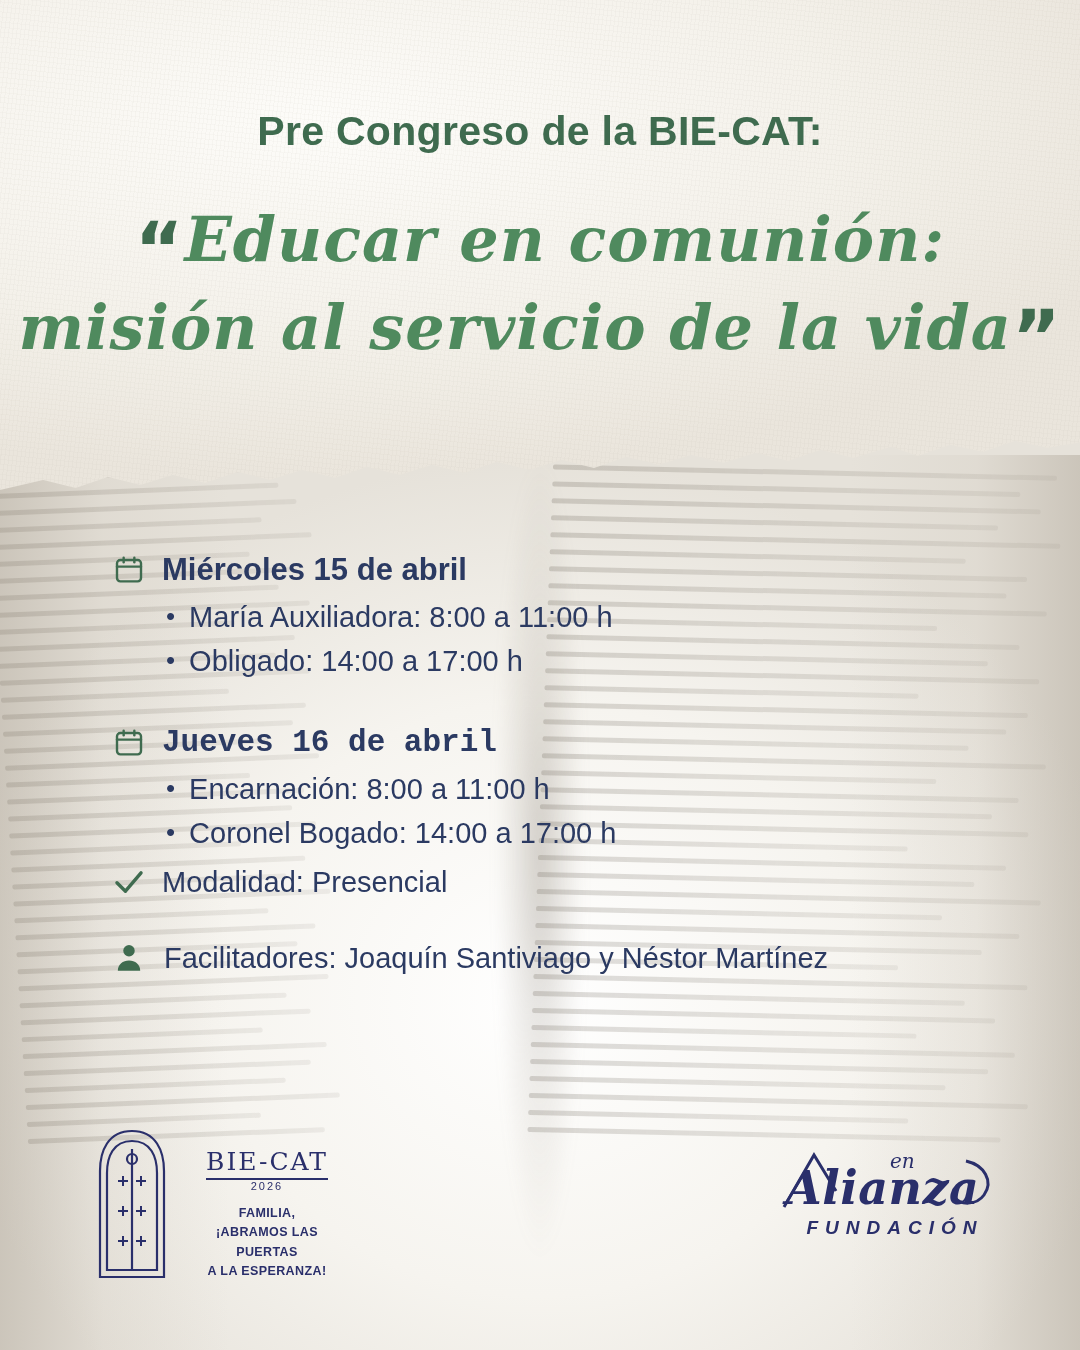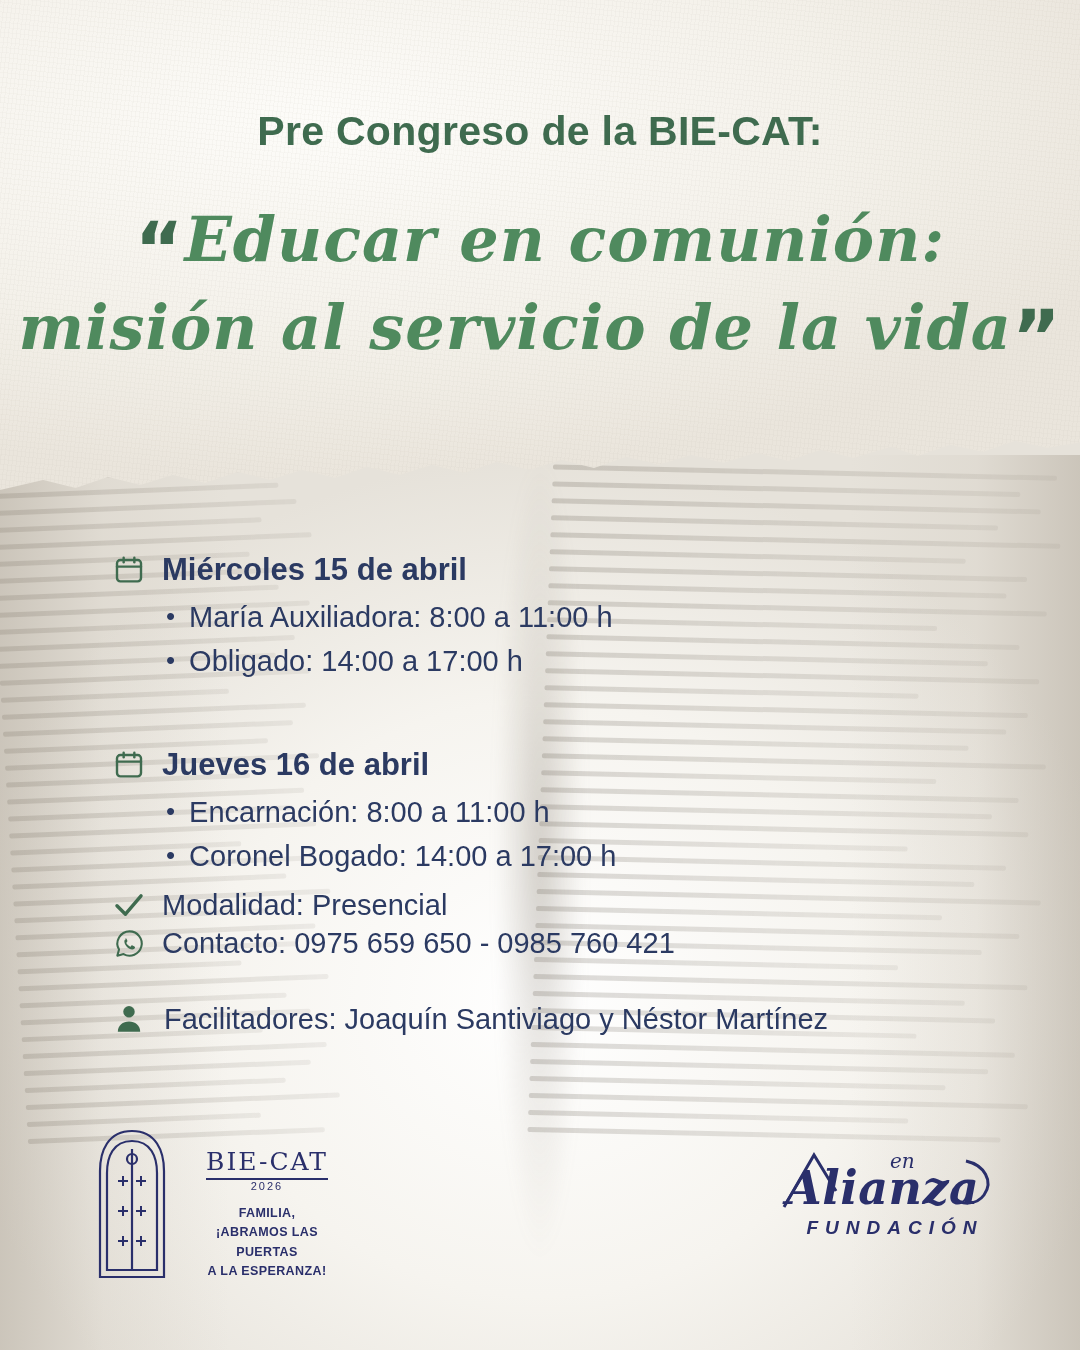--- a/index.html
+++ b/index.html
@@ -160,21 +160,21 @@
     width: 900px;
     color: #2c3a63;
   }
   .day-row {
     display: flex;
     align-items: center;
     gap: 16px;
     margin-top: 0;
     text-align: right;
   }
-  .day-row.second { margin-top: 64px; }
+  .day-row.second { margin-top: 42px; font-family: Liberation Mono, monospace; }
   .day-title {
     font-size: 31px;
     font-weight: bold;
     color: #2b3a62;
   }
   .items { margin: 8px 0 0 54px; }
   .item {
     display: flex;
     align-items: flex-start;
     gap: 14px;
@@ -450,29 +450,20 @@
 
     <div class="info-row">
       <span class="ico">
         <svg width="34" height="34" viewBox="0 0 24 24" fill="none" stroke="#3f6b4f" stroke-width="2.4" stroke-linecap="round" stroke-linejoin="round">
           <polyline points="3.5,12.5 9.5,18.5 20.5,5.5"></polyline>
         </svg>
       </span>
       <span>Modalidad: Presencial</span>
     </div>
 
-    <div class="info-row tight">
-      <span class="ico">
-        <svg width="31" height="31" viewBox="0 0 24 24" fill="none" stroke="#3f6b4f" stroke-width="1.6" stroke-linecap="round" stroke-linejoin="round">
-          <path d="M12 2.6a9.4 9.4 0 0 0-8.1 14.1L2.6 21.4l4.8-1.25A9.4 9.4 0 1 0 12 2.6z"></path>
-          <path d="M8.6 7.8c.3-.1.7 0 .9.4l.8 1.5c.15.3.1.6-.1.85l-.5.6c-.15.2-.2.45-.05.7.6 1.05 1.5 1.95 2.6 2.5.25.13.5.08.68-.12l.55-.6c.22-.25.55-.3.85-.15l1.5.78c.4.2.52.6.4.95-.3.85-1.2 1.4-2.1 1.35-2.9-.2-5.8-3.1-6.1-6-.08-.9.45-1.8 1.3-2.1z" fill="#3f6b4f" stroke="none"></path>
-        </svg>
-      </span>
-      <span>Contacto: 0975 659 650 - 0985 760 421</span>
-    </div>
 
     <div class="facilitators">
       <span class="ico">
         <svg width="32" height="34" viewBox="0 0 24 24" fill="#3f6b4f">
           <circle cx="12" cy="6.6" r="4.3"></circle>
           <path d="M3.6 21.5c0-4.6 3.8-7.6 8.4-7.6s8.4 3 8.4 7.6z"></path>
         </svg>
       </span>
       <span>Facilitadores: Joaquín Santiviago y Néstor Martínez</span>
     </div>

